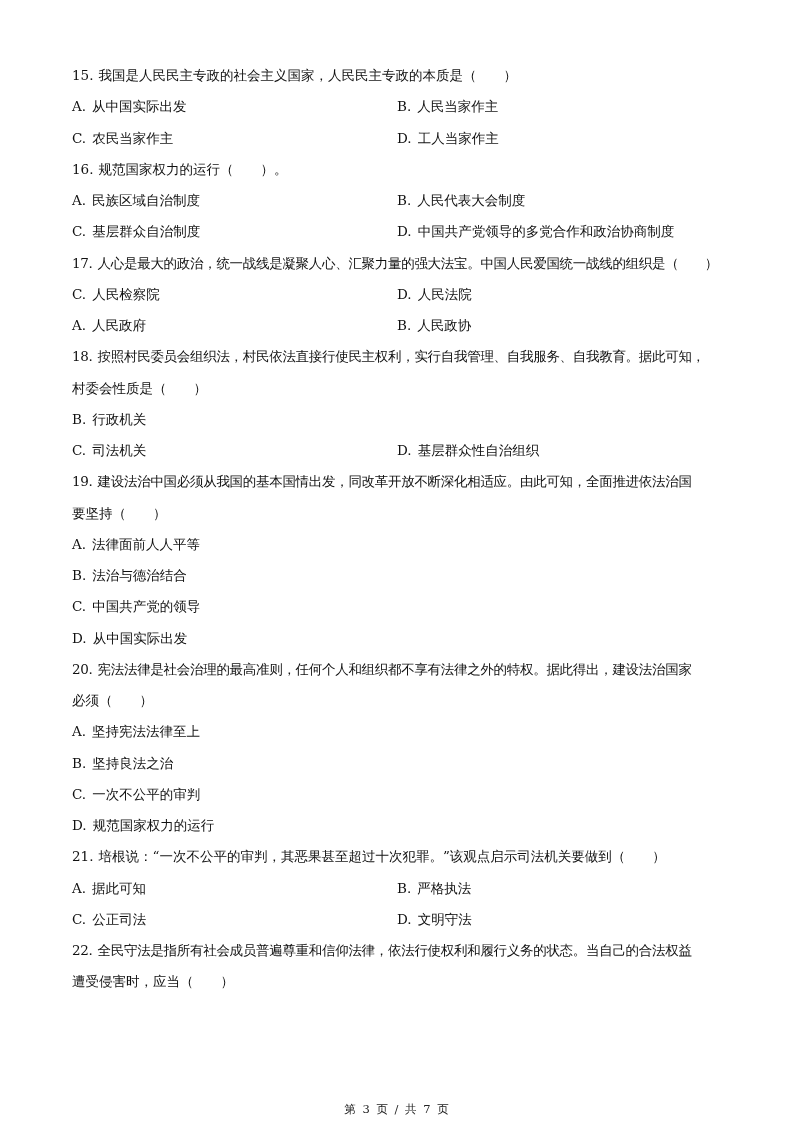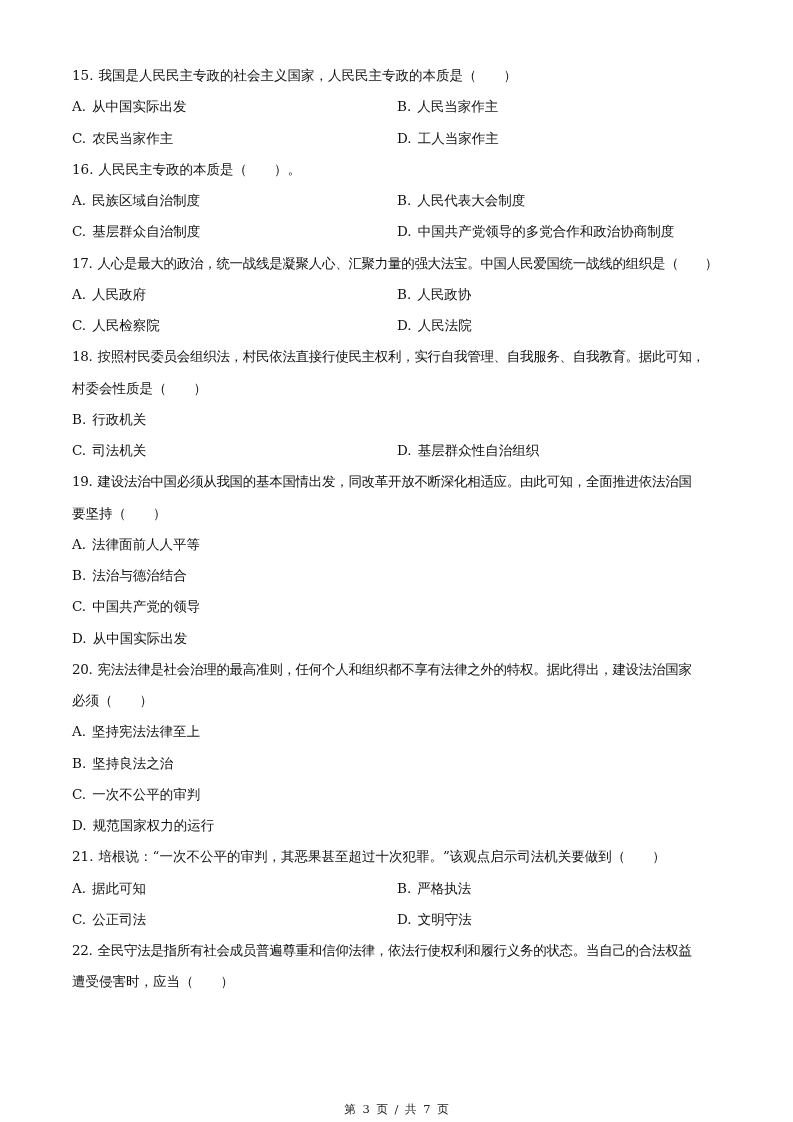--- a/index.html
+++ b/index.html
@@ -70,38 +70,38 @@
     <div class="line"><span class="q-num">15.</span><span>我国是人民民主专政的社会主义国家，人民民主专政的本质是（　　）</span></div>
     <div class="opt-row">
       <div class="opt"><span class="letter">A.</span><span>从中国实际出发</span></div>
       <div class="opt"><span class="letter">B.</span><span>人民当家作主</span></div>
     </div>
     <div class="opt-row">
       <div class="opt"><span class="letter">C.</span><span>农民当家作主</span></div>
       <div class="opt"><span class="letter">D.</span><span>工人当家作主</span></div>
     </div>
 
-    <div class="line"><span class="q-num">16.</span><span>人民民主专政的本质是（　　）。</span></div>
+    <div class="line"><span class="q-num">16.</span><span>规范国家权力的运行（　　）。</span></div>
     <div class="opt-row">
       <div class="opt"><span class="letter">A.</span><span>民族区域自治制度</span></div>
       <div class="opt"><span class="letter">B.</span><span>人民代表大会制度</span></div>
     </div>
     <div class="opt-row">
       <div class="opt"><span class="letter">C.</span><span>基层群众自治制度</span></div>
       <div class="opt"><span class="letter">D.</span><span>中国共产党领导的多党合作和政治协商制度</span></div>
     </div>
 
     <div class="line" style="letter-spacing:-0.3px;"><span class="q-num">17.</span><span>人心是最大的政治，统一战线是凝聚人心、汇聚力量的强大法宝。中国人民爱国统一战线的组织是（　　）</span></div>
     <div class="opt-row">
+      <div class="opt"><span class="letter">C.</span><span>人民检察院</span></div>
+      <div class="opt"><span class="letter">D.</span><span>人民法院</span></div>
+    </div>
+    <div class="opt-row">
       <div class="opt"><span class="letter">A.</span><span>人民政府</span></div>
       <div class="opt"><span class="letter">B.</span><span>人民政协</span></div>
-    </div>
-    <div class="opt-row">
-      <div class="opt"><span class="letter">C.</span><span>人民检察院</span></div>
-      <div class="opt"><span class="letter">D.</span><span>人民法院</span></div>
     </div>
 
     <div class="line" style="letter-spacing:-0.3px;"><span class="q-num">18.</span><span>按照村民委员会组织法，村民依法直接行使民主权利，实行自我管理、自我服务、自我教育。据此可知，</span></div>
     <div class="line"><span>村委会性质是（　　）</span></div>
     <div class="opt-row">
       <div class="opt"><span class="letter">B.</span><span>行政机关</span></div>
     </div>
     <div class="opt-row">
       <div class="opt"><span class="letter">C.</span><span>司法机关</span></div>
       <div class="opt"><span class="letter">D.</span><span>基层群众性自治组织</span></div>

